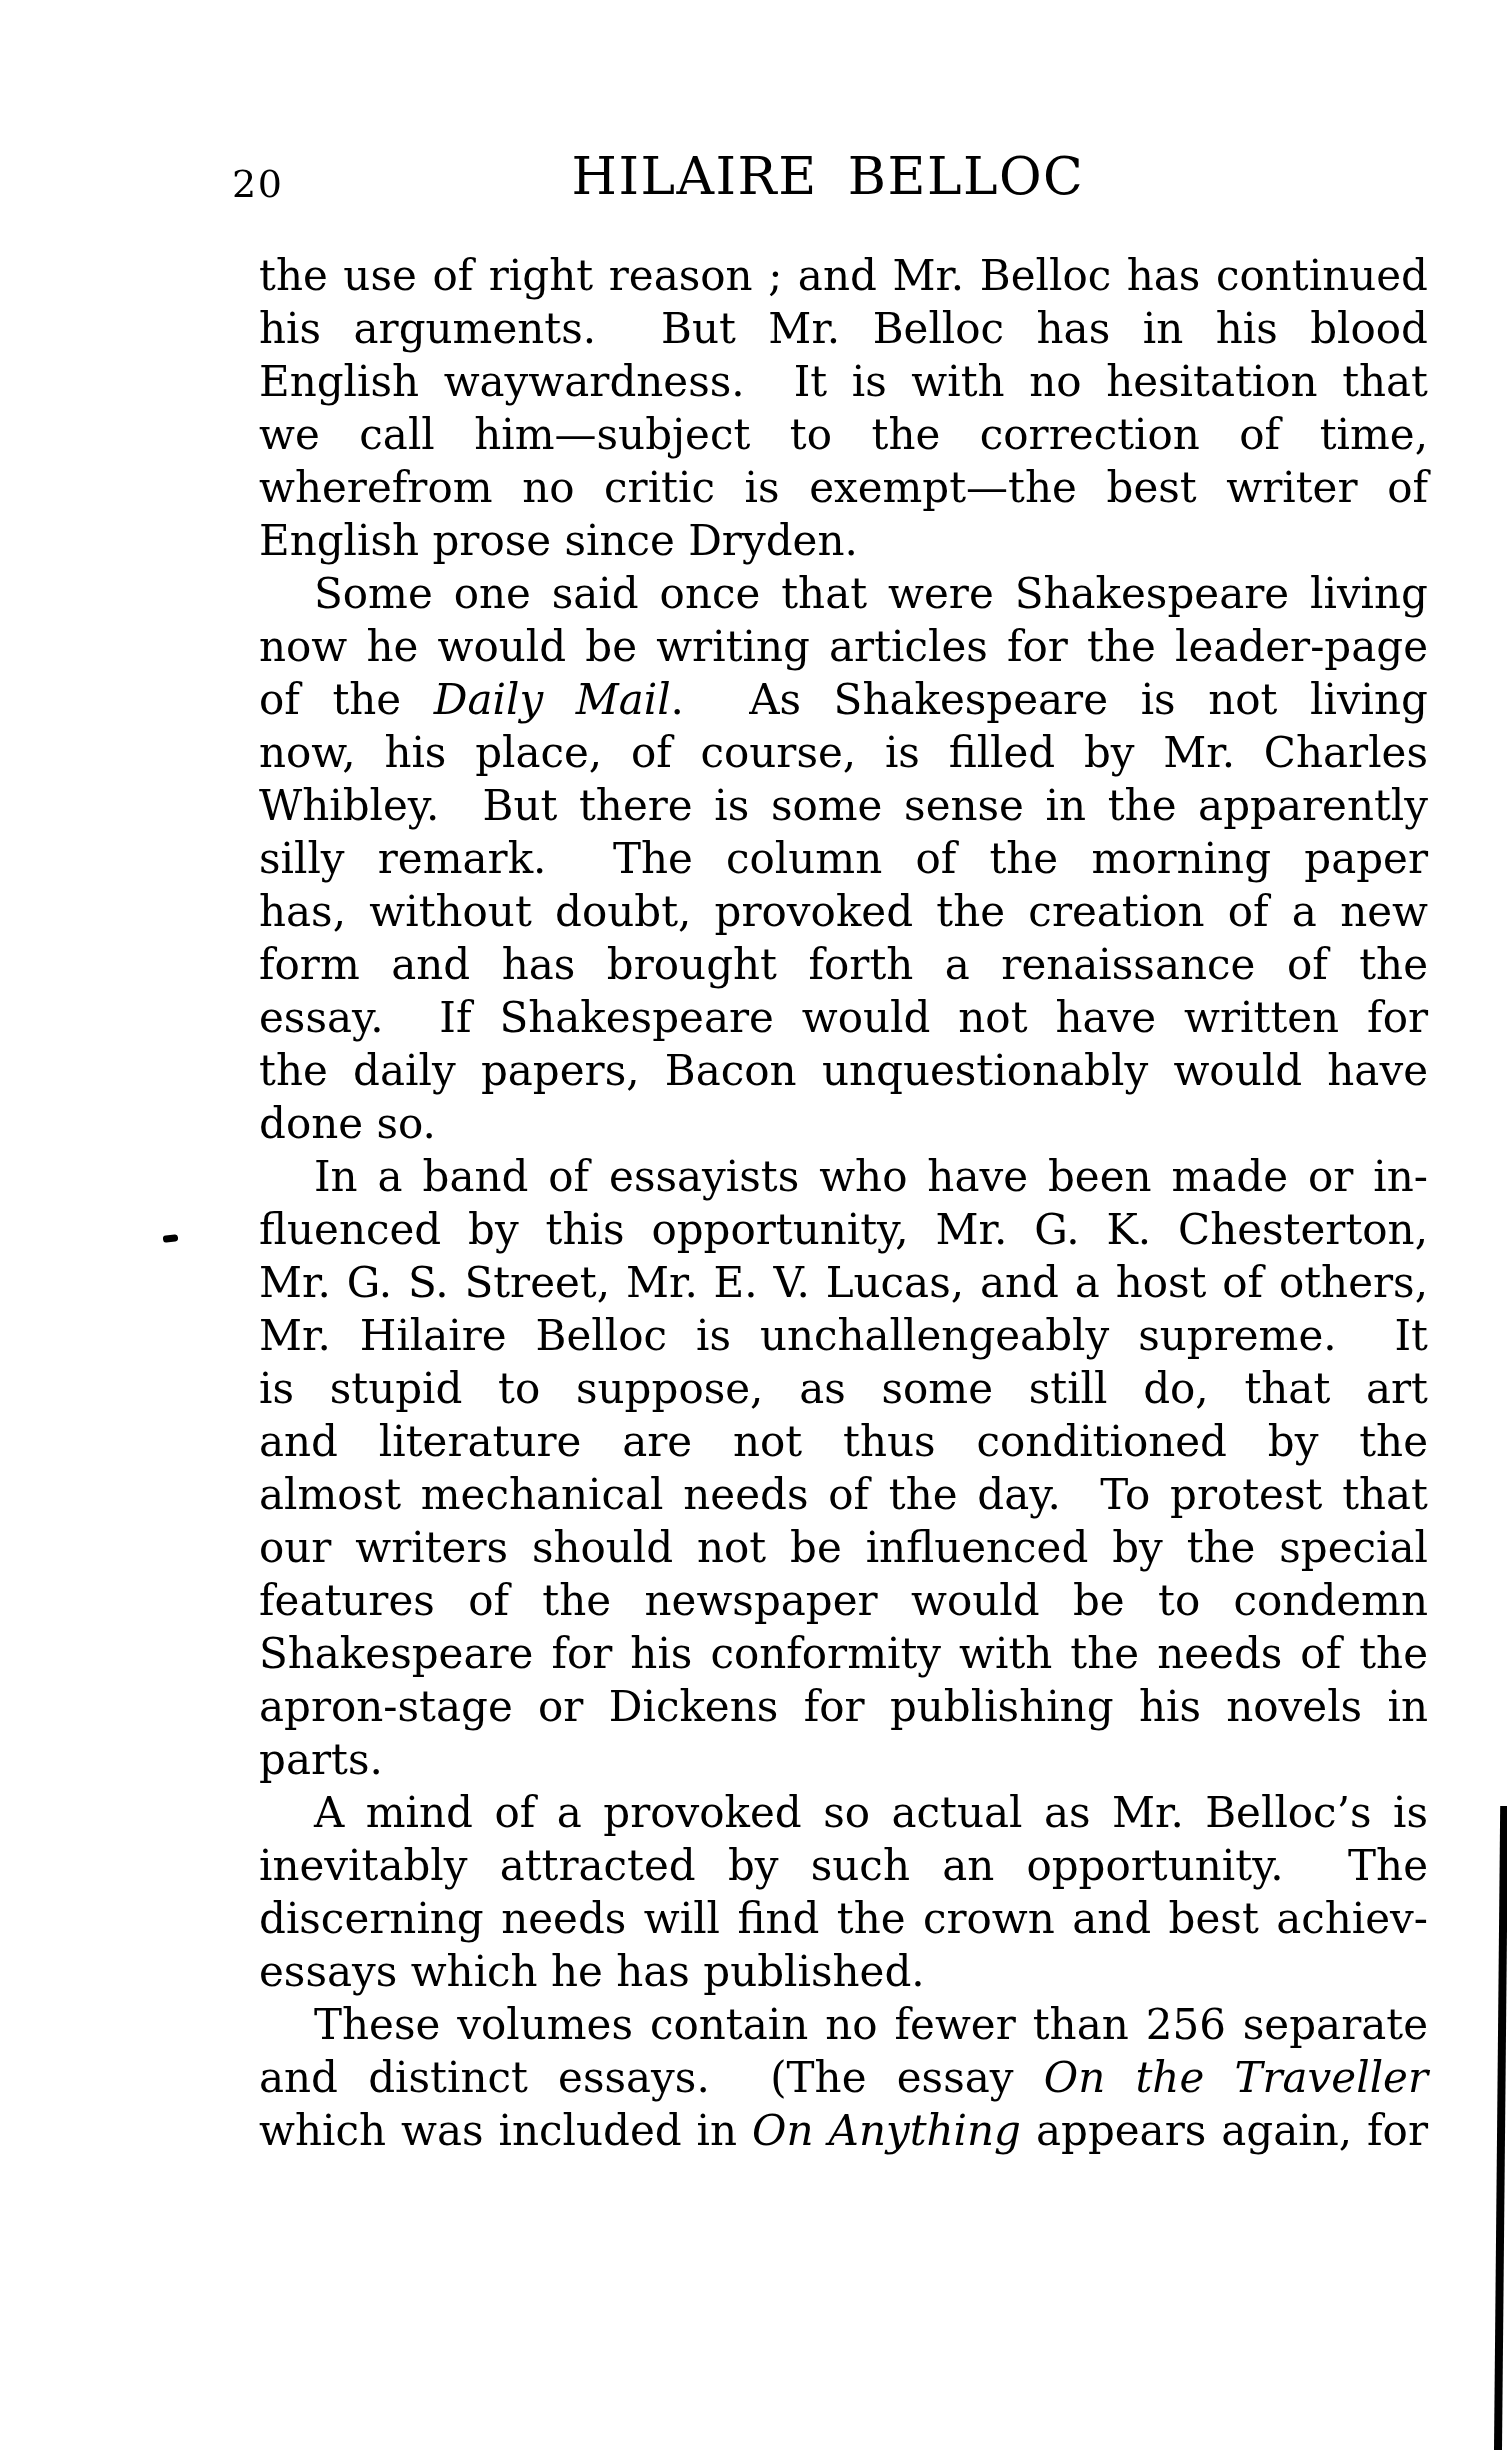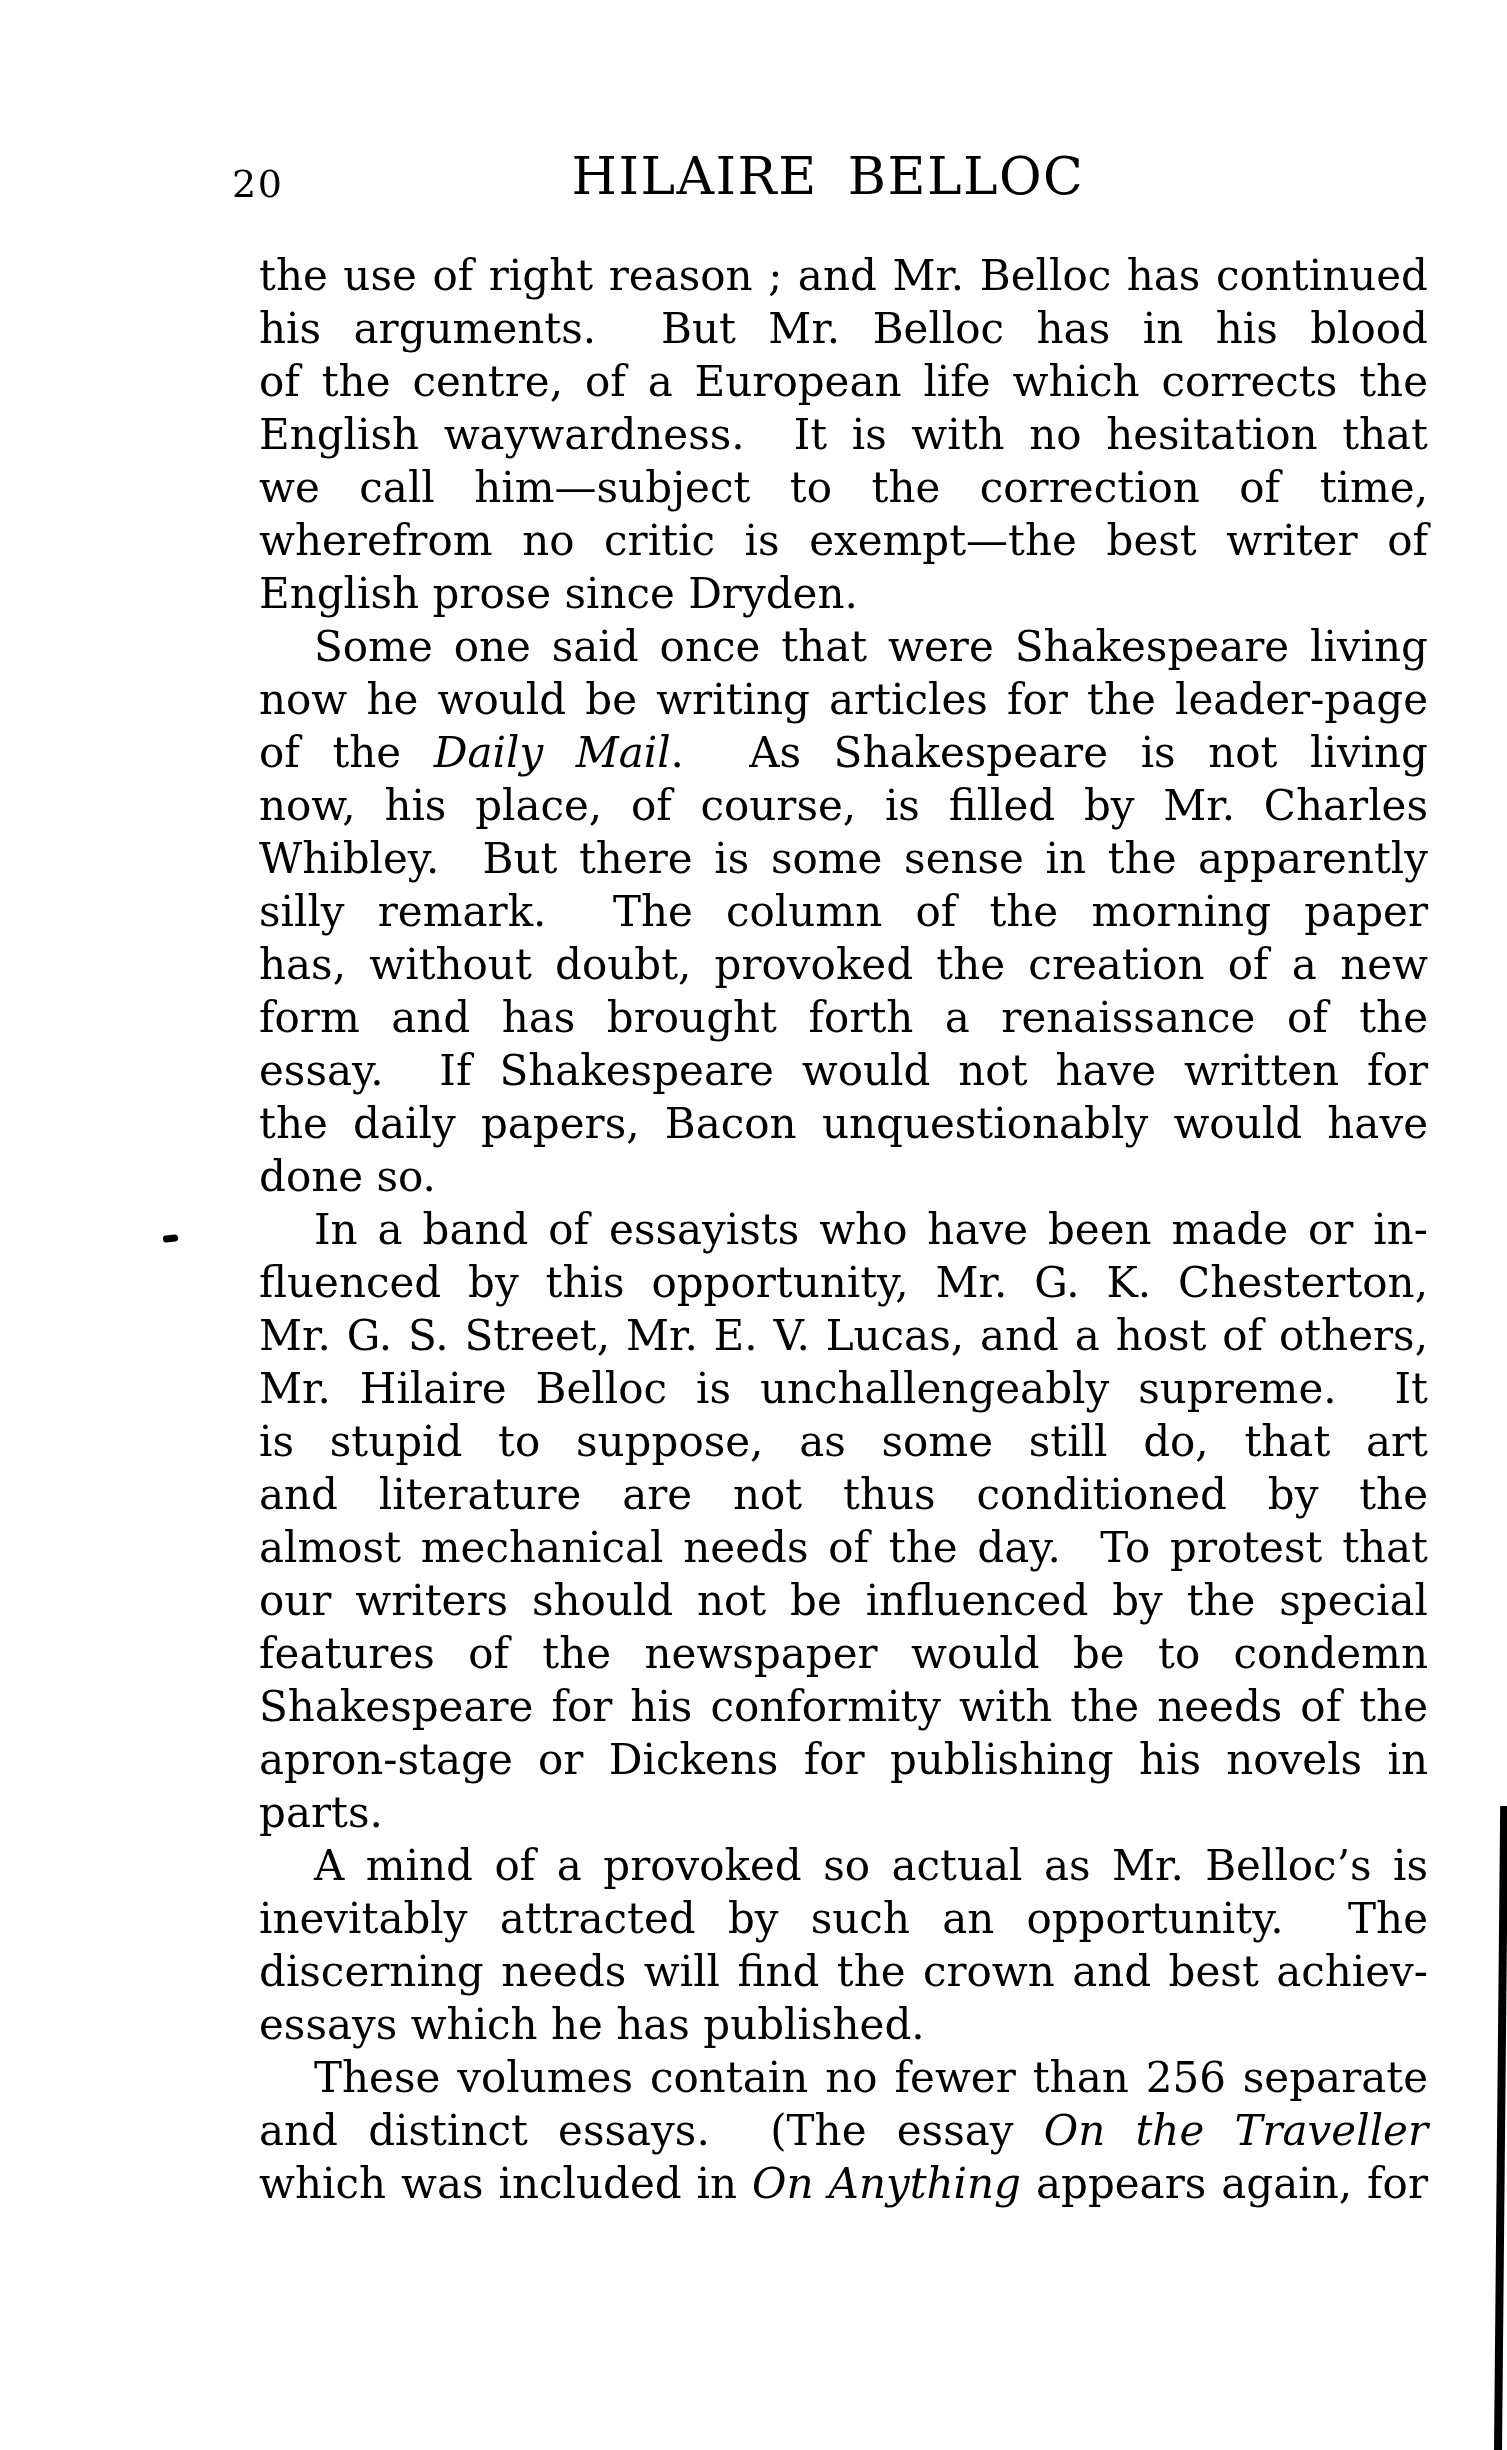--- a/index.html
+++ b/index.html
@@ -88,21 +88,20 @@
 
 <div class="page">
   <div>
     <span class="pagenum">20</span>
     <span class="running-title">HILAIRE BELLOC</span>
   </div>
 
   <div class="text-block">
       <div class="line"><span>the use of right reason ; and Mr. Belloc has continued</span></div>
       <div class="line"><span>his arguments.&nbsp; But Mr. Belloc has in his blood</span></div>
-      <div class="line"><span>of the centre, of a European life which corrects the</span></div>
       <div class="line"><span>English waywardness.&nbsp; It is with no hesitation that</span></div>
       <div class="line"><span>we call him—subject to the correction of time,</span></div>
       <div class="line"><span>wherefrom no critic is exempt—the best writer of</span></div>
       <div class="line nojust"><span>English prose since Dryden.</span></div>
       <div class="line indent"><span>Some one said once that were Shakespeare living</span></div>
       <div class="line"><span>now he would be writing articles for the leader-page</span></div>
       <div class="line"><span>of the </span><span class="italic">Daily Mail</span><span>.&nbsp; As Shakespeare is not living</span></div>
       <div class="line"><span>now, his place, of course, is filled by Mr. Charles</span></div>
       <div class="line"><span>Whibley.&nbsp; But there is some sense in the apparently</span></div>
       <div class="line"><span>silly remark.&nbsp; The column of the morning paper</span></div>

